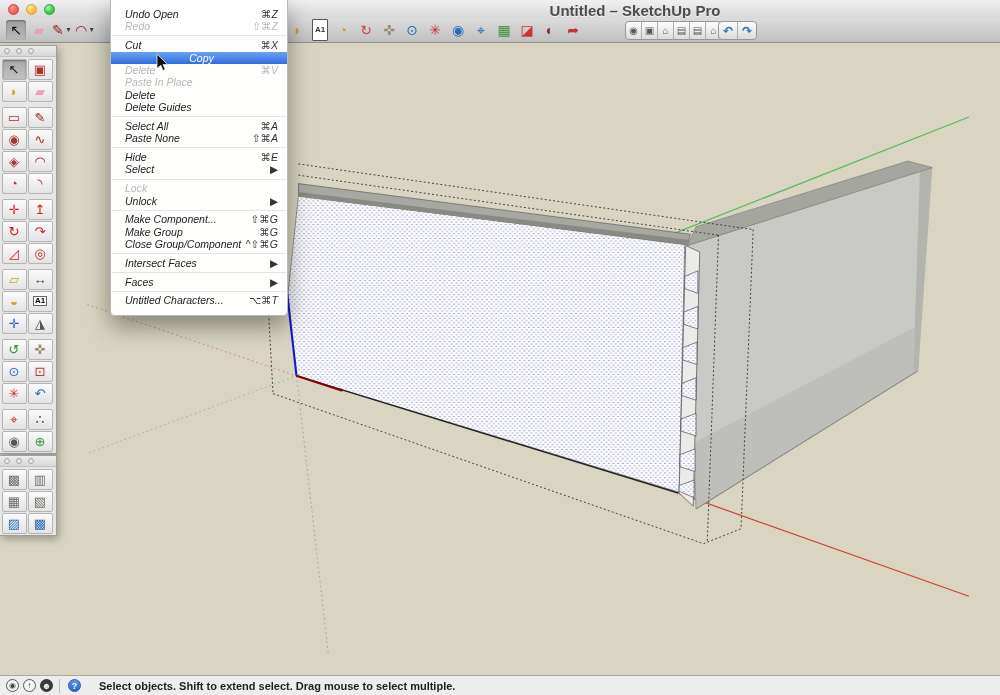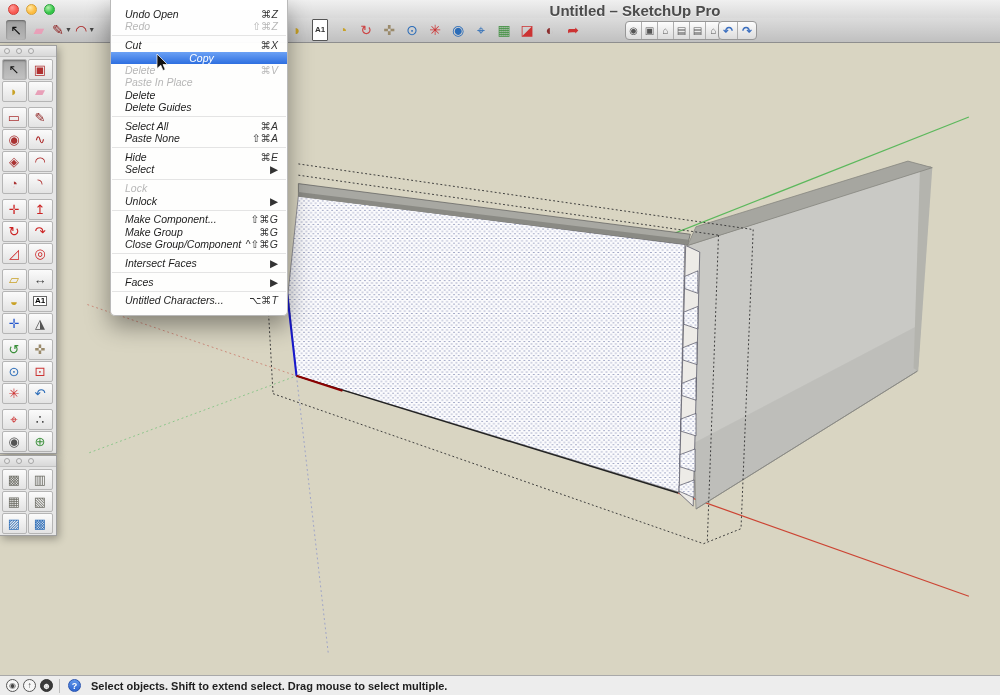--- a/index.html
+++ b/index.html
@@ -68,21 +68,21 @@
   .msep{height:1px;background:#e4e4e4;margin:2.7px 1px;}
 
   
   .statusbar{position:absolute;left:0;top:675px;width:1000px;height:20px;background:#ededed;
     border-top:1px solid #a9a9a9;display:flex;align-items:center;padding-left:6px;box-sizing:border-box;z-index:10;}
   .si{width:13px;height:13px;border:1px solid #555;border-radius:50%;display:flex;align-items:center;
     justify-content:center;font-size:8px;color:#444;margin-right:4px;background:#f6f6f6;box-sizing:border-box;}
   .si.filled{background:#3a3a3a;color:#eee;border-color:#333;font-size:9px;}
   .si.help{background:linear-gradient(#5f95ea,#2f66cf);border-color:#2a55b0;color:#fff;font-weight:bold;font-size:9px;margin-left:6px;}
   .sdivider{width:1px;height:14px;background:#bcbcbc;margin:0 2px;}
-  .smsg{font-size:11px;font-weight:bold;color:#1e1e1e;margin-left:6px;}
+  .smsg{font-size:11px;font-weight:bold;color:#1e1e1e;margin-left:14px;}
 
   .cursor-layer{position:absolute;left:0;top:0;z-index:60;pointer-events:none;}
 </style>
 </head>
 <body>
 
 <div class="app">
 
   <div class="titlebar">
     <div class="tlights">

